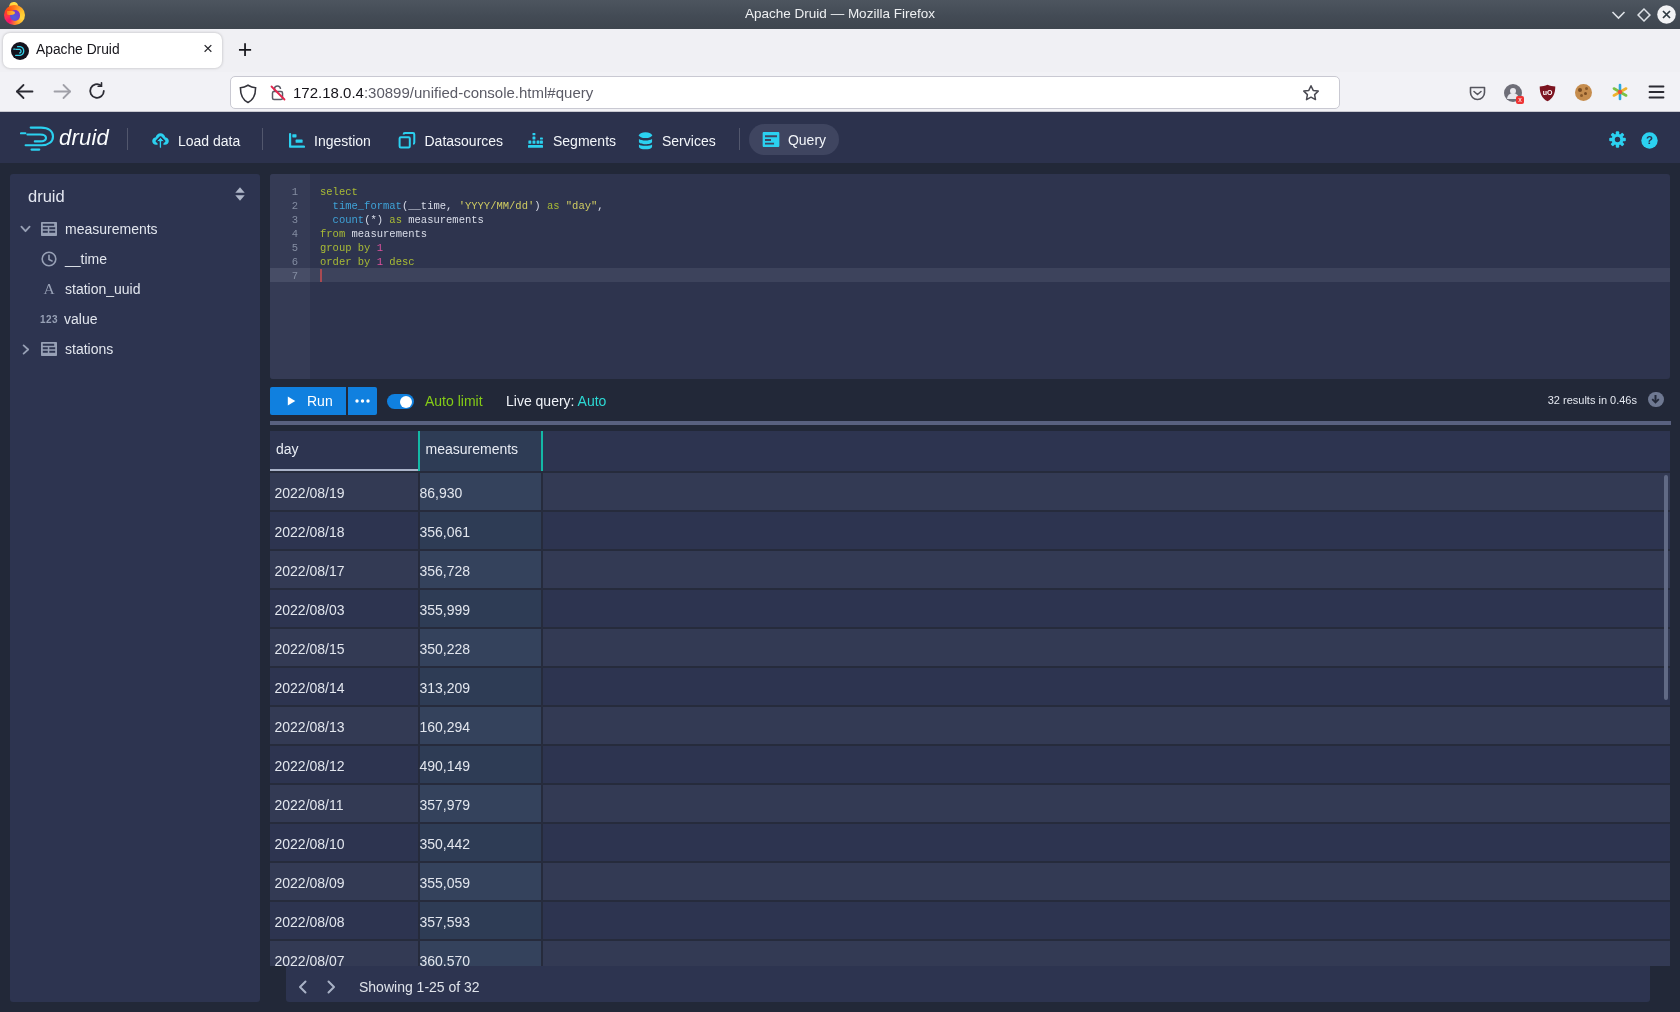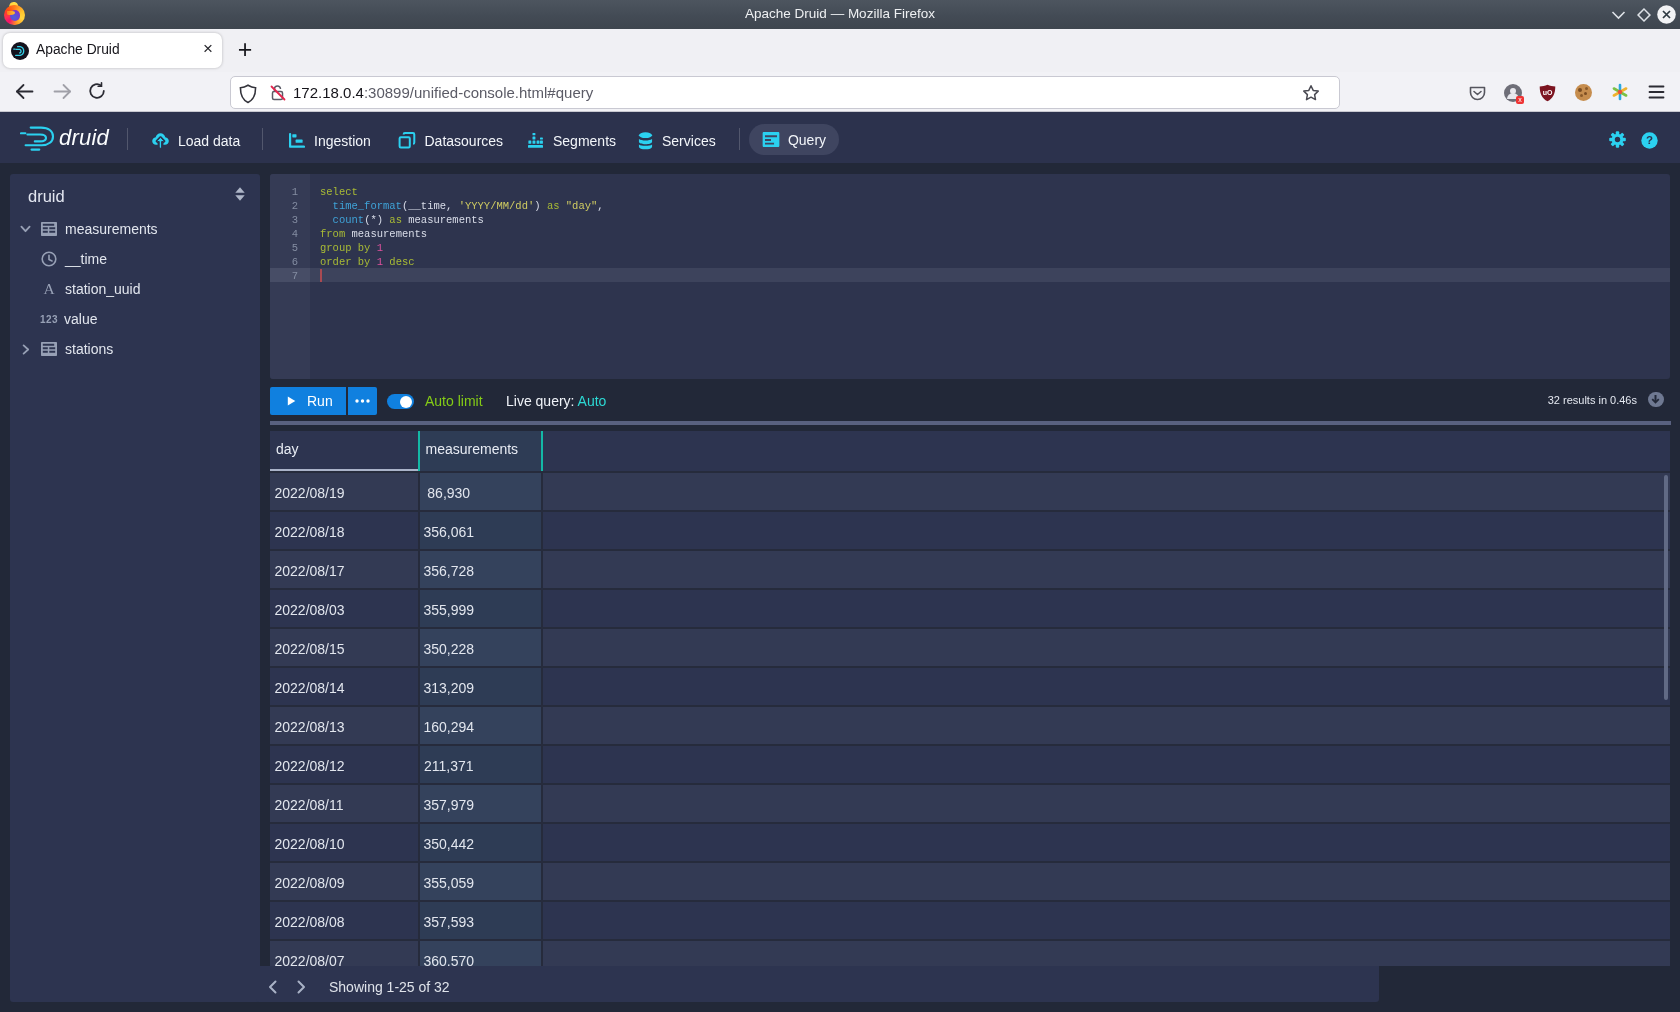--- a/index.html
+++ b/index.html
@@ -67,27 +67,27 @@
 
   
   #splitter { left:270px; top:421px; width:1401px; height:4px; background:#596180; }
   #thead { left:270px; top:431px; width:1400px; height:40px; background:#14b8a6; }
   .hcell { position:absolute; top:0; height:40px; color:#e8ecf4; font-size:14px; line-height:36px; padding-left:6px; }
   #sortline { position:absolute; left:0; bottom:0; width:147.5px; height:2.5px; background:#aab3c9; }
   #tbody { left:270px; top:471px; width:1400px; height:495px; overflow:hidden; background:#262b3c; }
   .trow { position:absolute; left:0; width:1400px; height:39px; padding-top:2px; }
   .cell { position:absolute; top:2px; bottom:0; color:#e2e6ee; font-size:14px; line-height:40px; }
   .cday { left:0; width:147.5px; padding-left:4.5px; }
-  .cmea { left:149.5px; width:121.5px; text-align:center; padding-right:63px; }
+  .cmea { left:149.5px; width:121.5px; text-align:left; padding-right:63px; }
   .cfil { left:273px; width:1127px; }
   .ro .cday, .ro .cfil { background:#333a54; }
   .ro .cmea { background:#34425c; }
   .re .cday, .re .cfil { background:#2d3450; }
   .re .cmea { background:#2e3c55; }
-  #pager { left:256px; top:966px; width:1123px; height:35.5px; background:#2d3450; border-radius:0 0 3px 3px;
+  #pager { left:286px; top:966px; width:1364px; height:35.5px; background:#2d3450; border-radius:0 0 3px 3px;
     color:#dfe3ea; font-size:14px; }
   #vscroll { left:1664px; top:475px; width:4px; height:225px; background:#616a85; border-radius:2px; }
 </style>
 </head>
 <body>
 <div class="abs" id="titlebar">
   <div style="position:absolute;left:4px;top:2px;width:22px;height:23px">
     <div style="position:absolute;left:5px;top:0;width:9px;height:10px;background:linear-gradient(200deg,#ffe14d,#ffc62e);transform:rotate(18deg);border-radius:50% 50% 0 60%"></div>
     <div style="position:absolute;left:0;top:2.5px;width:20.5px;height:20.5px;border-radius:50%;background:conic-gradient(from 0deg, #ff7c1d 0deg, #ffc62e 70deg, #ffd53e 115deg, #ff9a20 165deg, #f2116e 220deg, #ff2f54 255deg, #ff4a10 305deg, #ff7c1d 360deg)"></div>
     <div style="position:absolute;left:5.5px;top:8px;width:10.5px;height:10.5px;border-radius:50%;background:radial-gradient(circle at 42% 65%, #4a63d8 0%, #6a46d4 45%, #7f35c8 75%, #8d2fc0 100%)"></div>
@@ -381,21 +381,21 @@
       <div class="cell cmea">313,209</div>
       <div class="cell cfil"></div>
     </div>
   <div class="trow ro" style="top:234px">
       <div class="cell cday">2022/08/13</div>
       <div class="cell cmea">160,294</div>
       <div class="cell cfil"></div>
     </div>
   <div class="trow re" style="top:273px">
       <div class="cell cday">2022/08/12</div>
-      <div class="cell cmea">211,371</div>
+      <div class="cell cmea">490,149</div>
       <div class="cell cfil"></div>
     </div>
   <div class="trow ro" style="top:312px">
       <div class="cell cday">2022/08/11</div>
       <div class="cell cmea">357,979</div>
       <div class="cell cfil"></div>
     </div>
   <div class="trow re" style="top:351px">
       <div class="cell cday">2022/08/10</div>
       <div class="cell cmea">350,442</div>

